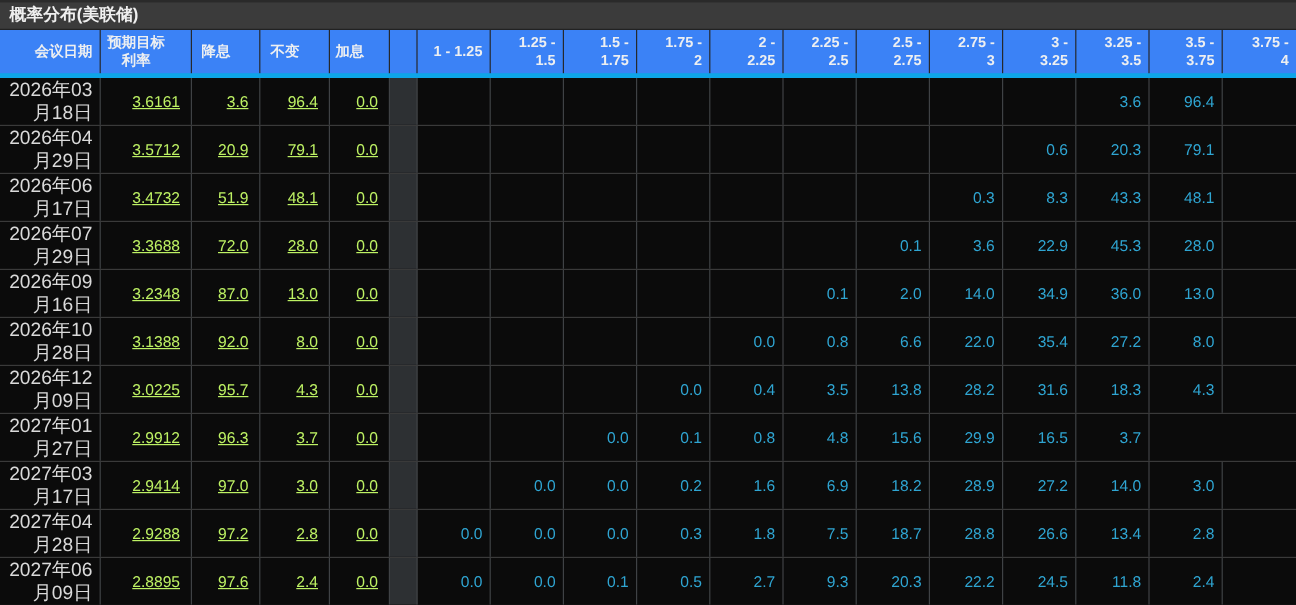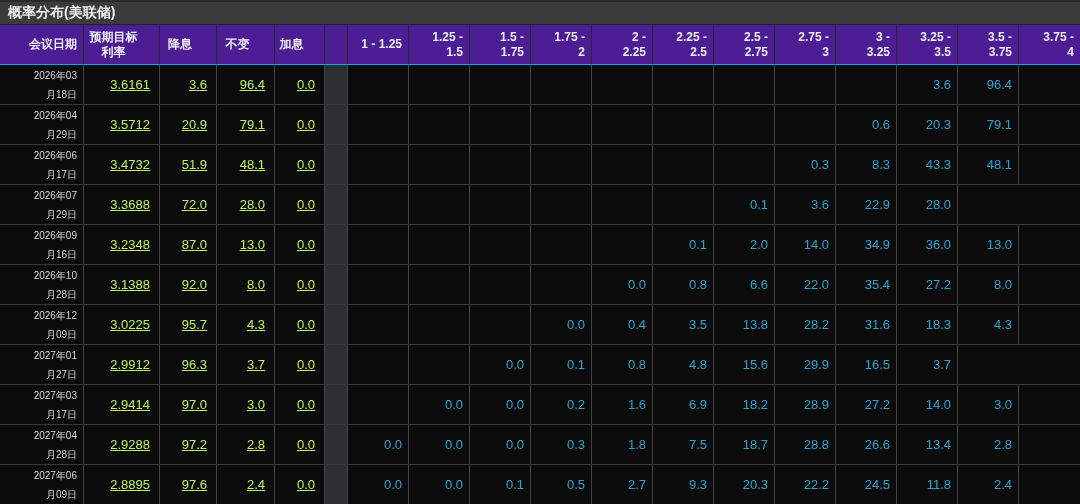--- a/index.html
+++ b/index.html
@@ -24,36 +24,36 @@
   
   .c-date   { width:84px; padding-right:6px; }
   .c-target { width:76px; }
   .c-cut    { width:57px; }
   .c-hold   { width:58px; }
   .c-hike   { width:50px; }
   .c-sep    { width:23px; padding:0; }
   .c-rate   { width:61px; padding-right:6px; }
 
   
-  .row.header { background:#4c1d95; border-bottom:1px solid #0ea5e9; }
+  .row.header { background:#3b82f6; border-bottom:4px solid #0ea5e9; }
   .row.header .cell {
     border-right:1px solid #26282b;
     color:#edeff1; font-weight:bold; font-size:12px; line-height:15px;
   }
   .row.header .c-target { justify-content:center; text-align:center; padding-right:16px; }
   .row.header .c-cut, .row.header .c-hold, .row.header .c-hike {
     justify-content:center; text-align:center; padding-right:16px;
   }
   .row.header .c-sep { border-right:1px solid #26282b; }
   .row.header .c-rate.last { border-right:none; }
 
   
   .tbody .row { border-bottom:1px solid #3a3a3a; background:#0b0b0b; }
   .tbody .cell { border-right:1px solid #3f4245; font-size:13px; }
-  .tbody .c-date { color:#dadada; font-size:10px; line-height:19px; }
+  .tbody .c-date { color:#dadada; font-size:16px; line-height:19px; }
   .tbody .c-sep { background:#2d3033; }
   .tbody .c-rate.last { border-right:none; }
   .num  { color:#bef264;text-decoration:underline; }
   .prob { color:#2fa5d2; }
 </style>
 </head>
 <body>
 
 <div class="panel">
   <div class="titlebar">
@@ -166,20 +166,21 @@
           <div class="cell c-sep"></div>
           <div class="cell c-rate prob"></div>
           <div class="cell c-rate prob"></div>
           <div class="cell c-rate prob"></div>
           <div class="cell c-rate prob"></div>
           <div class="cell c-rate prob"></div>
           <div class="cell c-rate prob"></div>
           <div class="cell c-rate prob">0.1</div>
           <div class="cell c-rate prob">3.6</div>
           <div class="cell c-rate prob">22.9</div>
+          <div class="cell c-rate prob">45.3</div>
           <div class="cell c-rate prob">28.0</div>
           <div class="cell c-rate prob last"></div>
         </div>
         <div class="row">
           <div class="cell c-date">2026年09
 月16日</div>
           <div class="cell c-target num">3.2348</div>
           <div class="cell c-cut num">87.0</div>
           <div class="cell c-hold num">13.0</div>
           <div class="cell c-hike num">0.0</div>

